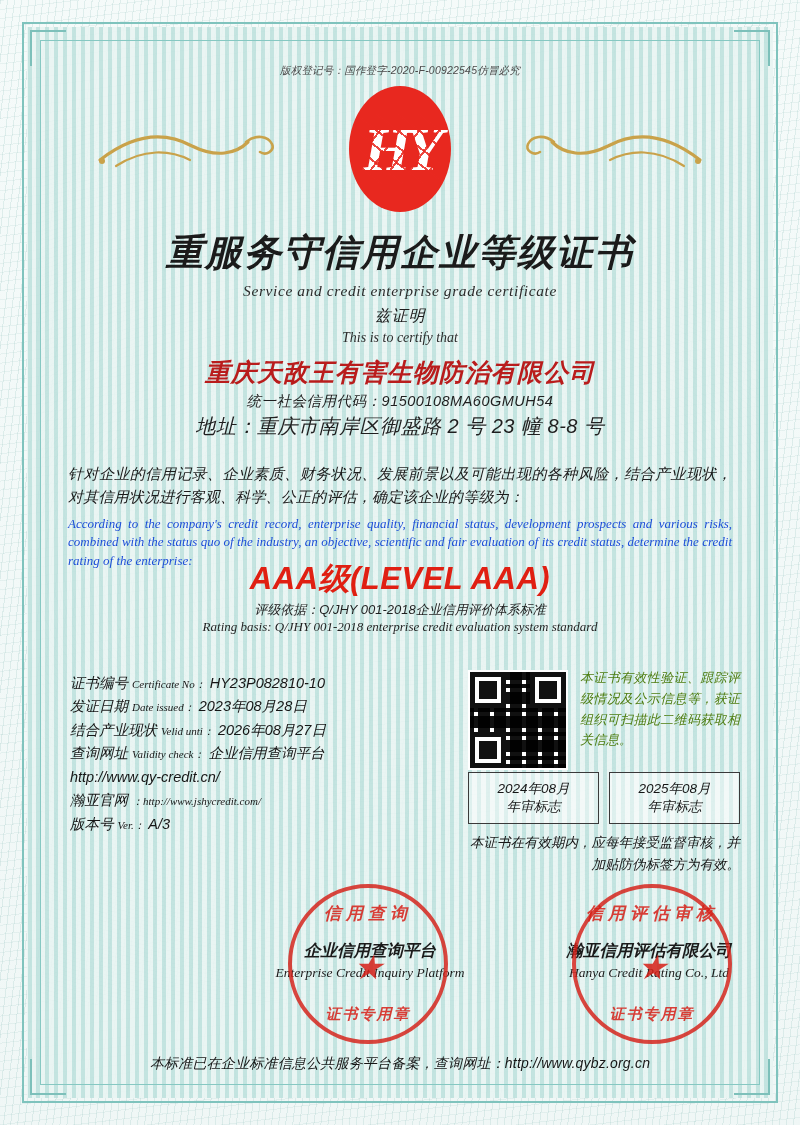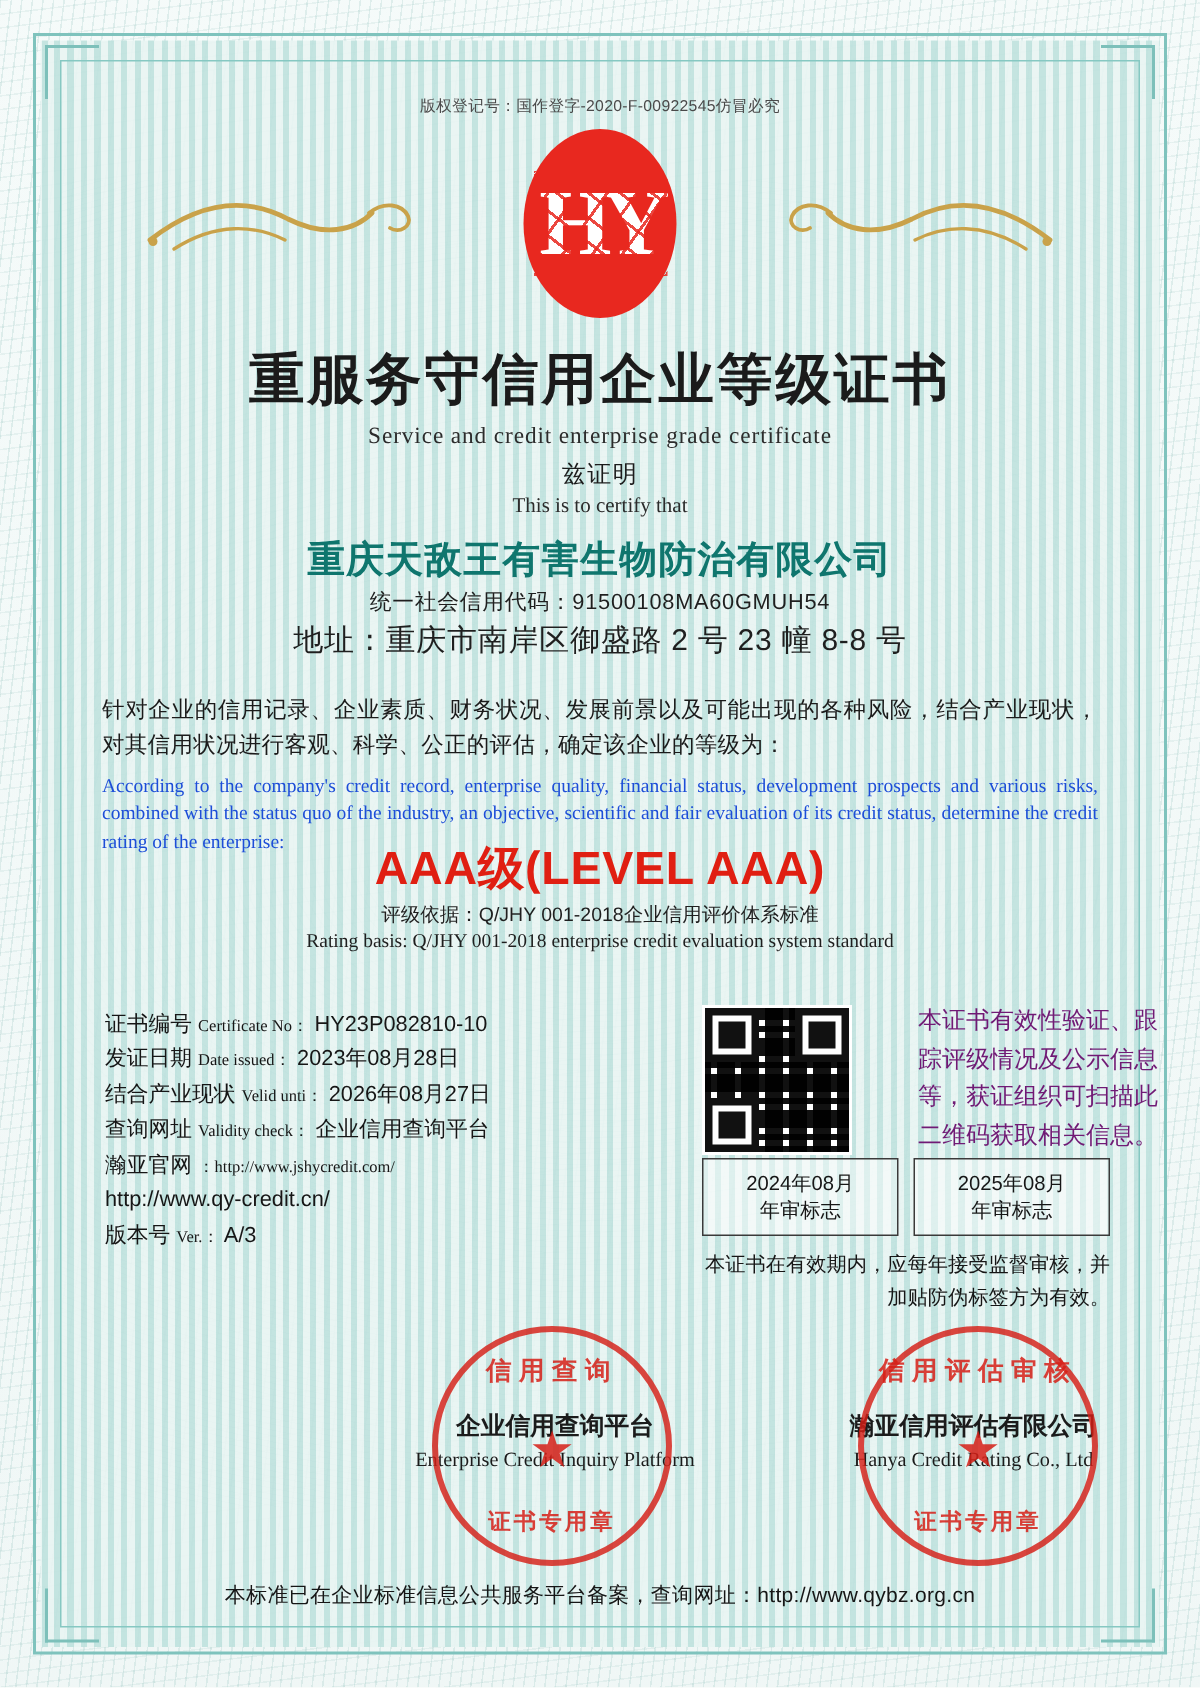--- a/index.html
+++ b/index.html
@@ -73,20 +73,21 @@
   }
   .corner.tl { left: 30px; top: 30px; border-right: none; border-bottom: none; }
   .corner.tr { right: 30px; top: 30px; border-left: none; border-bottom: none; }
   .corner.bl { left: 30px; bottom: 30px; border-right: none; border-top: none; }
   .corner.br { right: 30px; bottom: 30px; border-left: none; border-top: none; }
 
   .content {
     position: absolute;
     inset: 0;
     z-index: 5;
+    font-style: italic;
   }
 
   .copyright-line {
     position: absolute;
     top: 64px;
     left: 0; right: 0;
     text-align: center;
     font-size: 10.5px;
     color: #4a4a4a;
     letter-spacing: 0.2px;
@@ -177,21 +178,21 @@
     color: #2c2c2c;
     font-family: "Liberation Serif", serif;
   }
 
   .company-name {
     position: absolute;
     top: 356px; left: 0; right: 0;
     text-align: center;
     font-size: 25px;
     font-weight: bold;
-    color: #0f766e;
+    color: #b91c1c;
     letter-spacing: 1px;
   }
   .credit-code {
     position: absolute;
     top: 392px; left: 0; right: 0;
     text-align: center;
     font-size: 14.5px;
     color: #1f1f1f;
     letter-spacing: 0.5px;
   }
@@ -298,25 +299,24 @@
   }
   .qr-eye.tl { left: 0; top: 0; }
   .qr-eye.tr { right: 0; top: 0; }
   .qr-eye.bl { left: 0; bottom: 0; }
 
   .qr-note {
     position: absolute;
     top: 668px;
     left: 580px;
     width: 160px;
-    font-size: 16px;
+    font-size: 13px;
     line-height: 1.6;
-    color: #701a75;
+    color: #4d7c0f;
     text-align: justify;
-    padding-left: 32px;
   }
 
   .annual-boxes {
     position: absolute;
     top: 772px;
     left: 468px;
     width: 272px;
     display: flex;
     gap: 10px;
   }
@@ -496,25 +496,25 @@
       <div class="row">
         <span>结合产业现状</span>
         <span class="lbl-en">Velid unti：</span>
         <span class="val">2026年08月27日</span>
       </div>
       <div class="row">
         <span>查询网址</span>
         <span class="lbl-en">Validity check：</span>
         <span class="val">企业信用查询平台</span>
       </div>
+      <div class="row">http://www.qy-credit.cn/</div>
       <div class="row">
         <span>瀚亚官网</span>
         <span class="lbl-en">：http://www.jshycredit.com/</span>
       </div>
-      <div class="row">http://www.qy-credit.cn/</div>
       <div class="row">
         <span>版本号</span>
         <span class="lbl-en">Ver.：</span>
         <span class="val">A/3</span>
       </div>
     </div>
 
     <div class="qr">
       <div class="qr-grid">
         <span class="qr-eye tl"></span>

